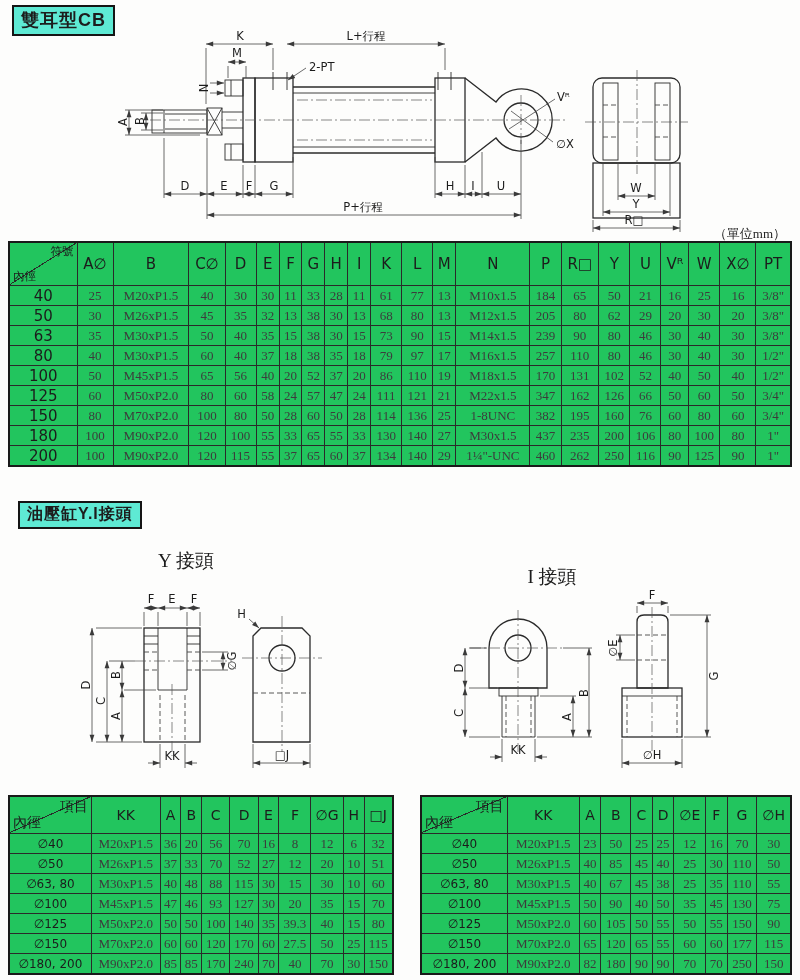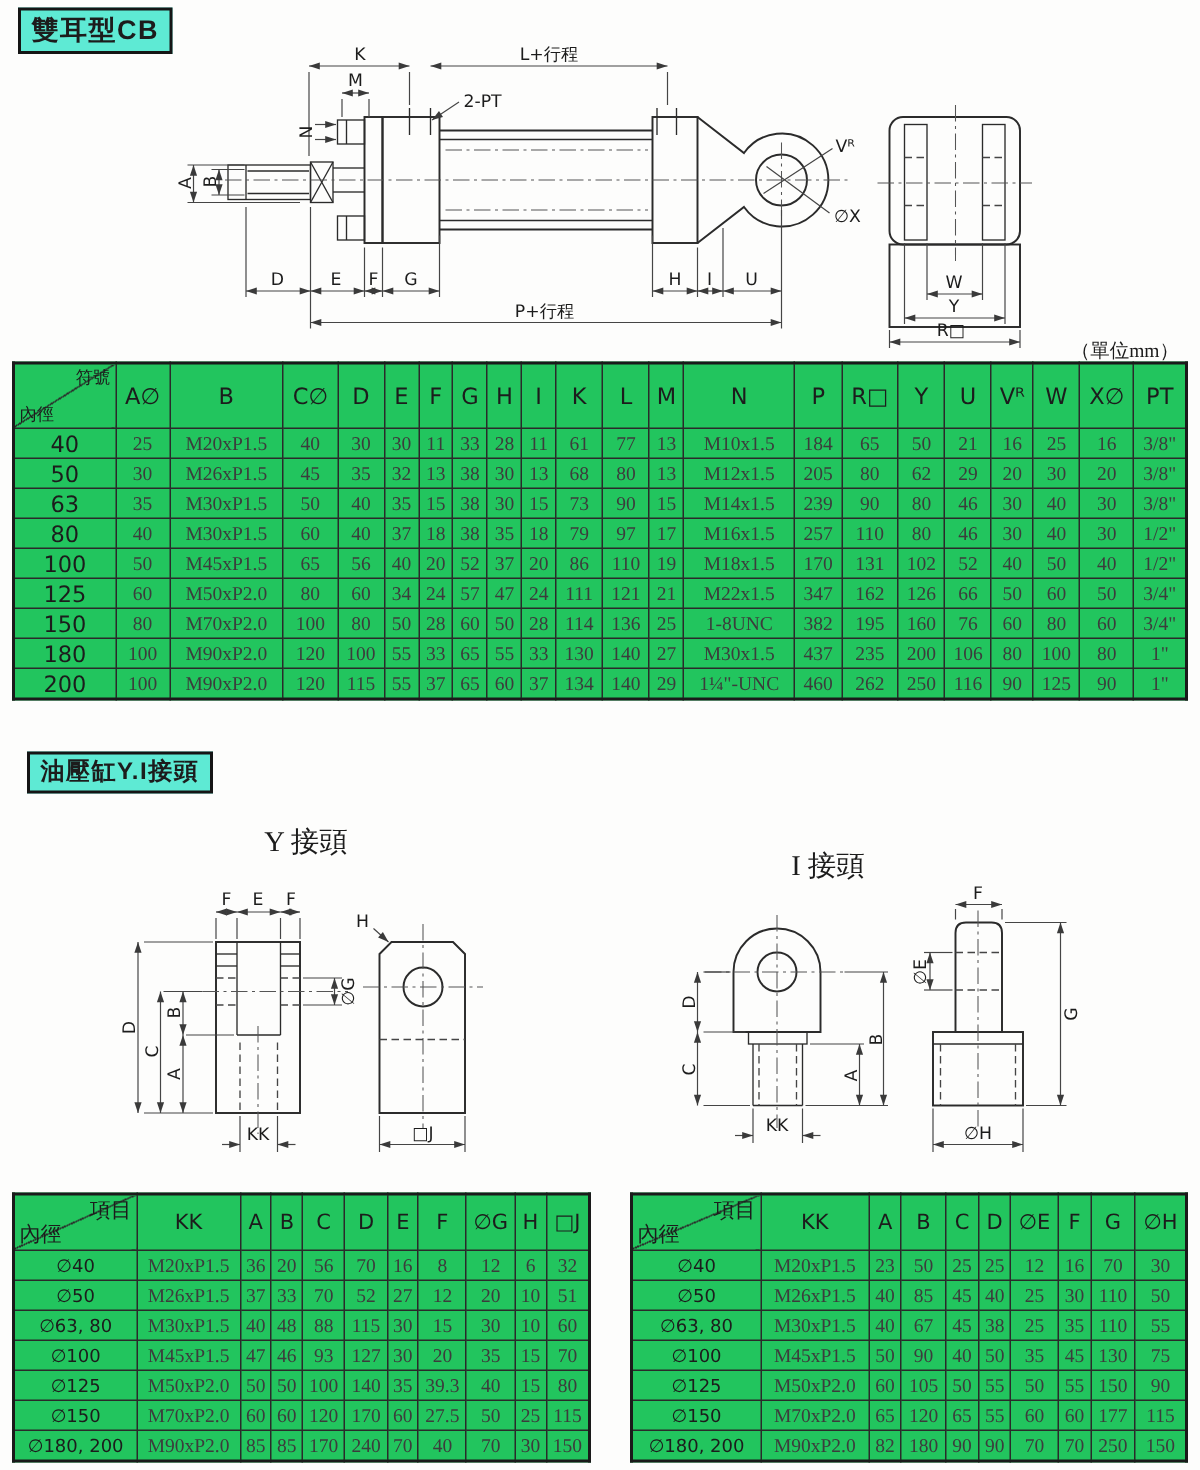--- a/index.html
+++ b/index.html
@@ -5,21 +5,21 @@
   html,body{margin:0;padding:0;}
   body{width:800px;height:980px;position:relative;background:#fdfdfc;color:#1c1c1c;
        font-family:"Liberation Sans","DejaVu Sans",sans-serif;overflow:hidden;}
   .abs{position:absolute;}
   .title-box{border:2px solid #151515;padding:1px 7px 2px;font-size:18px;font-weight:600;
              letter-spacing:1px;background:#5eead4;white-space:nowrap;}
   #title1{left:12px;top:5px;}
   #title2{left:18px;top:501px;font-size:16px;}
   .subtitle{width:200px;text-align:center;font-size:19px;
             font-family:"Liberation Serif","DejaVu Serif",serif;}
-  #subY{left:104px;top:548px;}
+  #subY{left:86px;top:548px;}
   #subI{left:452px;top:564px;}
   .unit-note{right:14px;top:225px;font-size:13px;
              font-family:"Liberation Serif","DejaVu Serif",serif;}
 
   table{border-collapse:collapse;background:#22c55e;}
   table,th,td{border:1px solid #2a2a2a;}
   table{border:2px solid #1a1a1a;}
   th,td{text-align:center;vertical-align:middle;padding:0 2px;white-space:nowrap;}
   thead th{font-family:"DejaVu Sans",sans-serif;font-weight:400;font-size:15px;}
   td{font-family:"Liberation Serif","DejaVu Serif",serif;font-size:13px;color:#3c3c3c;}
@@ -351,21 +351,21 @@
         <td>50</td>
         <td>40</td>
         <td>1/2"</td>
       </tr>
       <tr>
         <th>125</th>
         <td>60</td>
         <td>M50xP2.0</td>
         <td>80</td>
         <td>60</td>
-        <td>34</td>
+        <td>58</td>
         <td>24</td>
         <td>57</td>
         <td>47</td>
         <td>24</td>
         <td>111</td>
         <td>121</td>
         <td>21</td>
         <td>M22x1.5</td>
         <td>347</td>
         <td>162</td>

